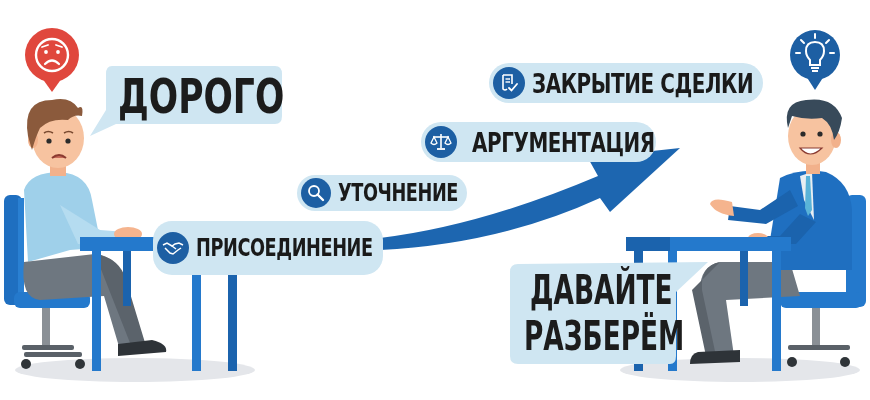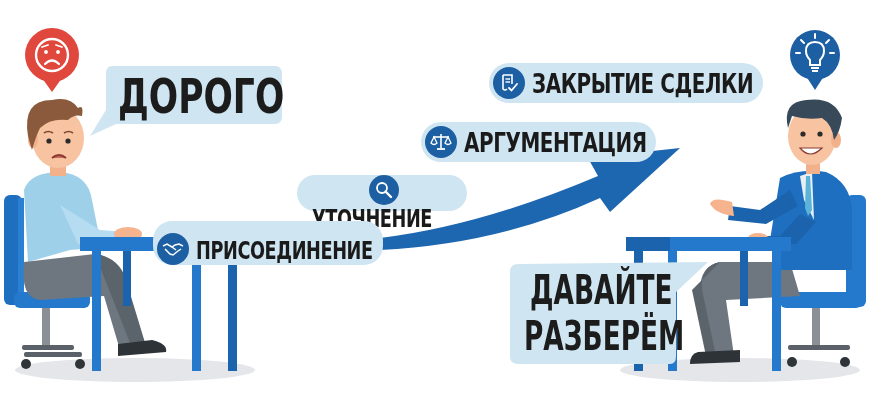--- a/index.html
+++ b/index.html
@@ -151,44 +151,44 @@
         <path d="M4 2 H13 V11" fill="none" stroke="#fff" stroke-width="1.6"></path>
         <path d="M4 2 V16 Q6 18 8 16" fill="none" stroke="#fff" stroke-width="1.6"></path>
         <line x1="6.5" y1="6" x2="11" y2="6" stroke="#fff" stroke-width="1.4"></line>
         <line x1="6.5" y1="9" x2="11" y2="9" stroke="#fff" stroke-width="1.4"></line>
         <path d="M10 15 L12.5 17.5 L18 11" fill="none" stroke="#fff" stroke-width="1.8" stroke-linecap="round"></path>
       </svg>
     </span>
     <span class="lbl" style="font-size:27px;">ЗАКРЫТИЕ СДЕЛКИ</span>
   </div>
 
-  <div class="pill" style="left:421px; top:87px; width:235px; height:40px; border-radius:20px;">
+  <div class="pill" style="left:421px; top:87px; width:235px; height:40px; border-radius:20px;gap:8px;">
     <span class="ic" style="width:32px;height:32px;">
       <svg width="22" height="20" viewBox="0 0 22 20">
         <line x1="11" y1="2" x2="11" y2="16" stroke="#fff" stroke-width="1.6"></line>
         <line x1="3" y1="5" x2="19" y2="5" stroke="#fff" stroke-width="1.6"></line>
         <path d="M1 11 L4 5 L7 11 Q4 14 1 11 Z" fill="none" stroke="#fff" stroke-width="1.3"></path>
         <path d="M15 11 L18 5 L21 11 Q18 14 15 11 Z" fill="none" stroke="#fff" stroke-width="1.3"></path>
         <line x1="7" y1="17" x2="15" y2="17" stroke="#fff" stroke-width="1.8"></line>
       </svg>
     </span>
     <span class="lbl" style="font-size:27px;">АРГУМЕНТАЦИЯ</span>
   </div>
 
-  <div class="pill" style="left:297px; top:140px; width:170px; height:36px; border-radius:18px;flex-direction:column;">
+  <div class="pill" style="left:297px; top:140px; width:170px; height:36px; border-radius:18px;">
     <span class="ic" style="width:30px;height:30px;">
       <svg width="18" height="18" viewBox="0 0 18 18">
         <circle cx="7" cy="7" r="5" fill="none" stroke="#fff" stroke-width="1.8"></circle>
         <line x1="10.5" y1="10.5" x2="16" y2="16" stroke="#fff" stroke-width="2.4" stroke-linecap="round"></line>
       </svg>
     </span>
     <span class="lbl" style="font-size:24px;">УТОЧНЕНИЕ</span>
   </div>
 
-  <div class="pill" style="left:153px; top:186px; width:230px; height:44px; border-radius:19px;align-items:flex-end;">
+  <div class="pill" style="left:153px; top:186px; width:230px; height:54px; border-radius:19px;">
     <span class="ic" style="width:32px;height:32px;">
       <svg width="22" height="16" viewBox="0 0 22 16">
         <path d="M1 5 L5 3 L10 6 L13 4 L17 3 L21 5" fill="none" stroke="#fff" stroke-width="1.5"></path>
         <path d="M3 8 L8 13 L11 14 L16 10 L19 8" fill="none" stroke="#fff" stroke-width="1.5"></path>
         <path d="M10 6 L14 9" stroke="#fff" stroke-width="1.4"></path>
       </svg>
     </span>
     <span class="lbl" style="font-size:24px;">ПРИСОЕДИНЕНИЕ</span>
   </div>
 

